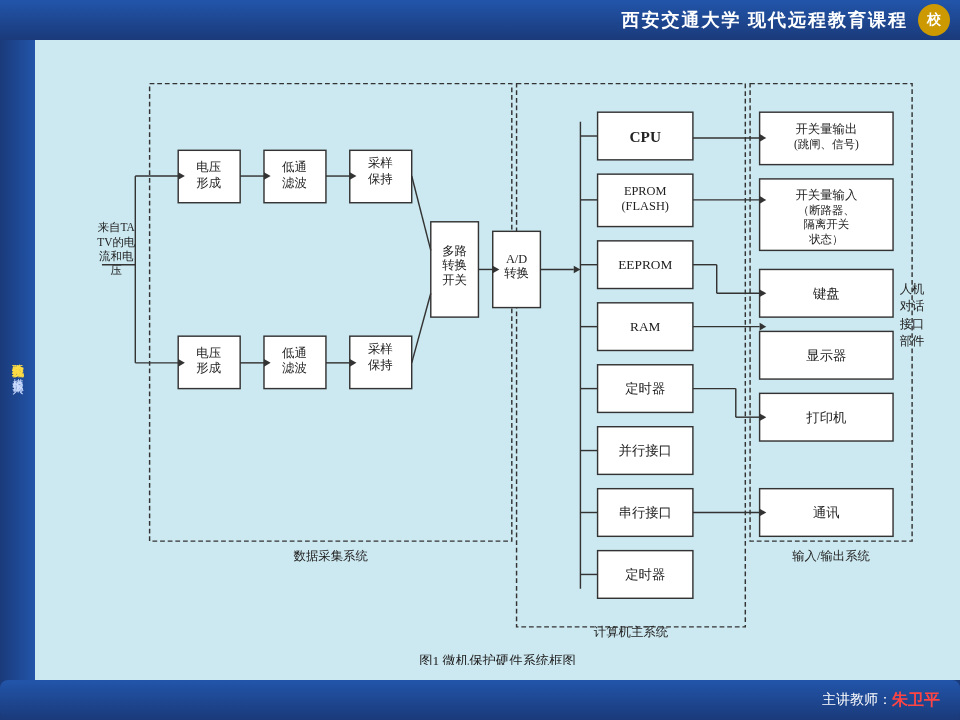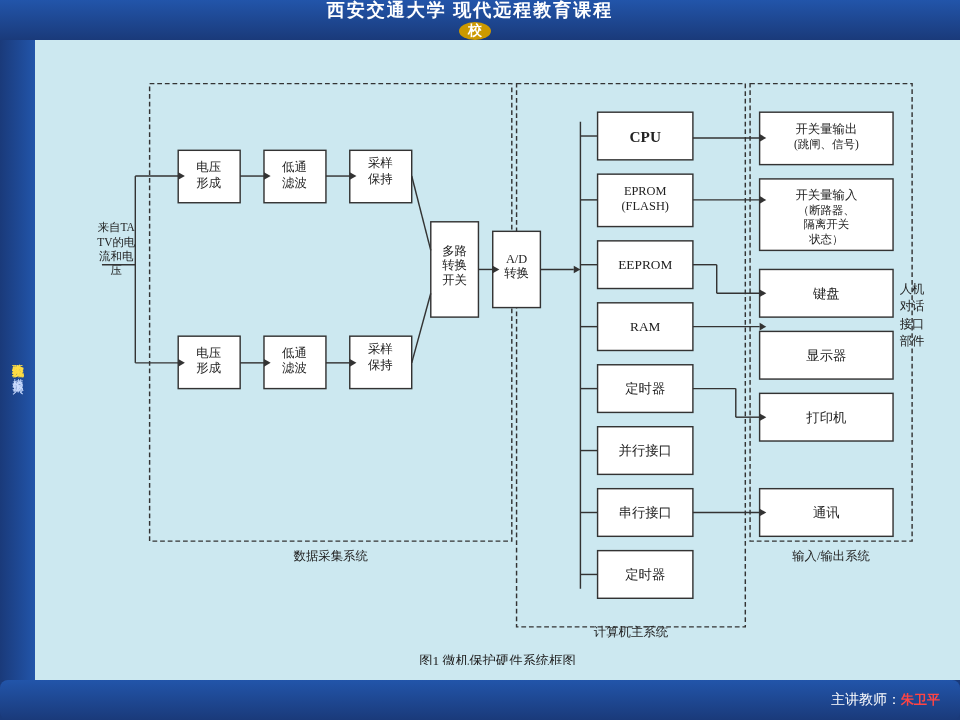--- a/index.html
+++ b/index.html
@@ -15,21 +15,20 @@
     
     .header {
       position: absolute;
       top: 0; left: 0; right: 0;
       height: 40px;
       background: linear-gradient(to bottom, #2255aa, #1a3a7a);
       display: flex;
       align-items: center;
       justify-content: flex-end;
       padding-right: 10px;
-      flex-direction: column;
     }
     .header-title {
       color: white;
       font-size: 18px;
       font-weight: bold;
       letter-spacing: 2px;
       margin-right: 10px;
     }
     .header-logo {
       width: 32px;
@@ -95,21 +94,21 @@
       padding-right: 20px;
       border-radius: 8px;
     }
     .footer-text {
       color: white;
       font-size: 14px;
     }
     .footer-name {
       color: #ff4444;
       font-weight: bold;
-      font-size: 13px;
+      font-size: 16px;
     }
 
     
     .diagram-svg {
       width: 100%;
       height: 100%;
     }
 
     rect.block {
       fill: white;

